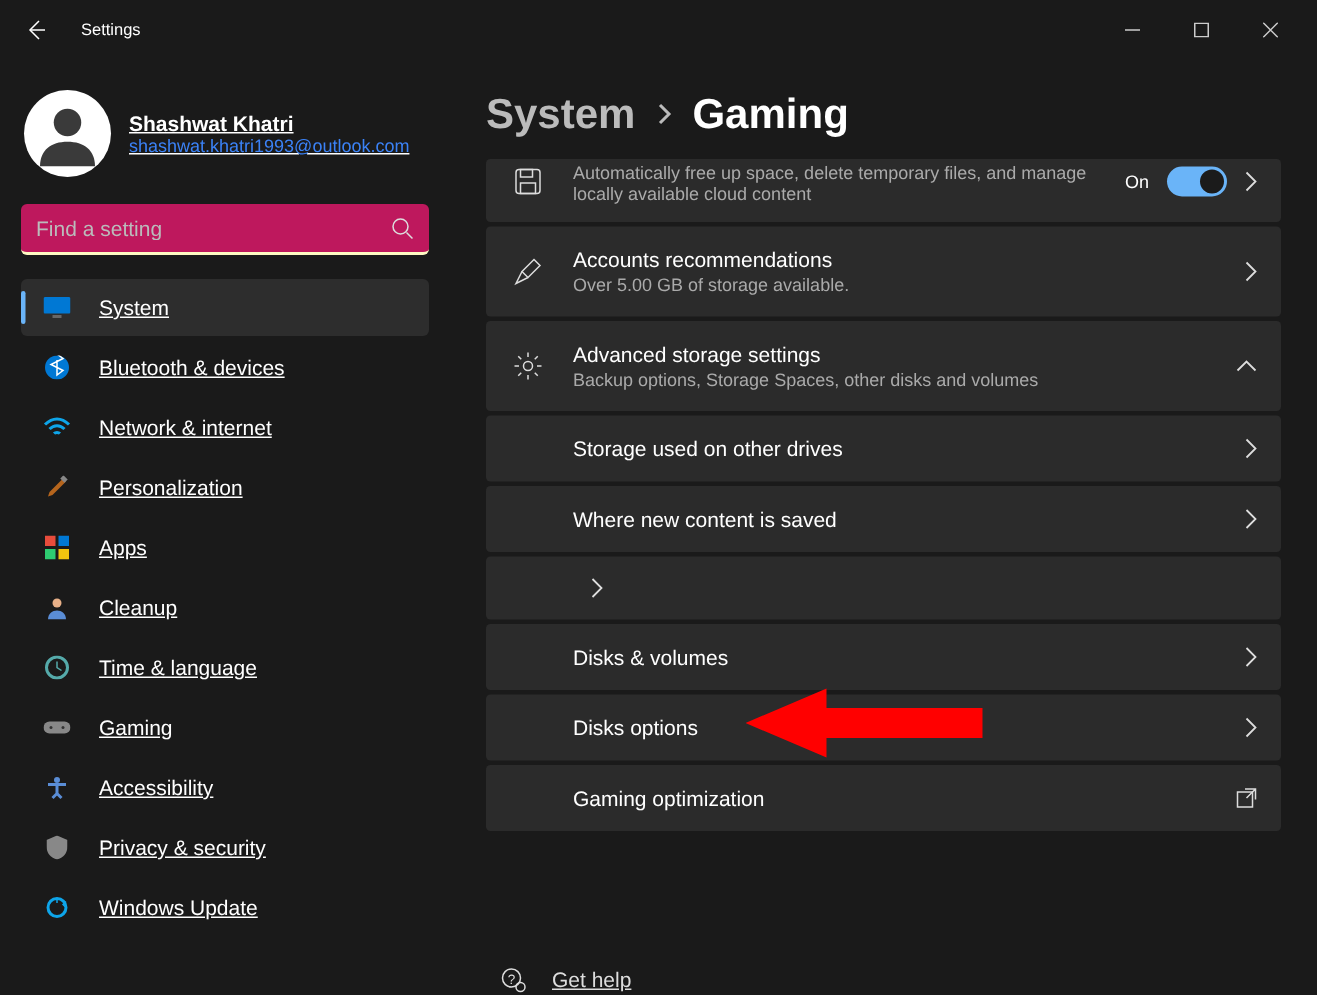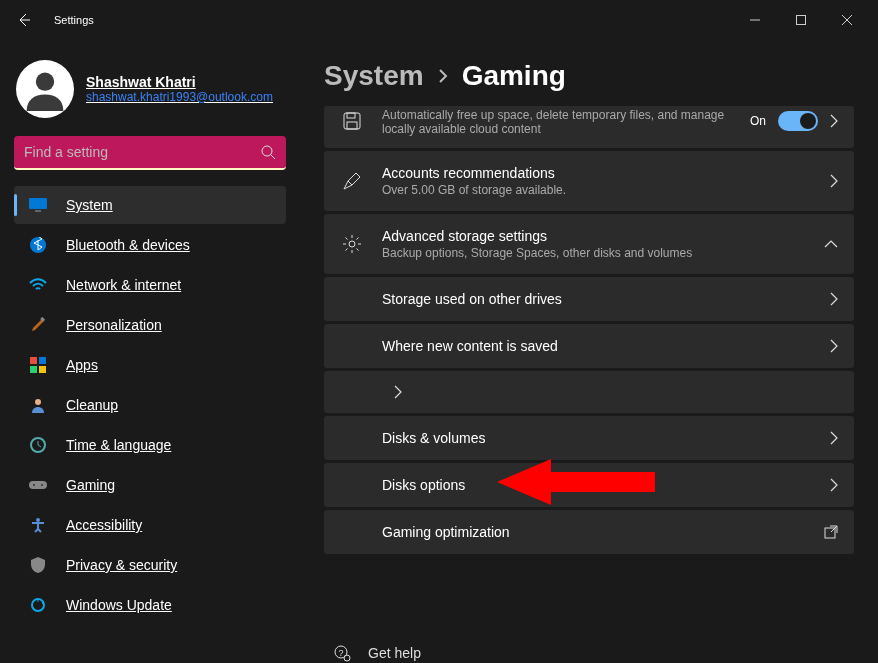--- a/index.html
+++ b/index.html
@@ -55,21 +55,21 @@
 .row .r-desc { font-size: 12px; color: #aaa; margin-top: 2px; }
 .row .r-chevron { color: #ddd; margin-left: 12px; display:flex; }
 .toggle-wrap { display:flex; align-items:center; gap:12px; }
 .toggle-lbl { font-size:12px; }
 .toggle { width:40px; height:20px; background:#6ab4f8; border-radius:10px; position:relative; }
 .toggle .knob { position:absolute; right:2px; top:2px; width:16px; height:16px; border-radius:50%; background:#1b1b1b; }
 
 
 .help-row { display:flex; align-items:center; gap:16px; padding: 14px 4px 0 8px; color:#ddd; }
 .help-row .h-icon { width:20px; height:20px; display:flex; align-items:center; justify-content:center; }
-.help-row .h-label { font-size:14px; }
+.help-row .h-label { font-size:14px;text-decoration:underline; }
 
 
 .arrow-anno { position:absolute; left:497px; top:455px; pointer-events:none; }
 
 svg { display:block; }
 </style>
 </head>
 <body>
 
 <div class="title-bar">

